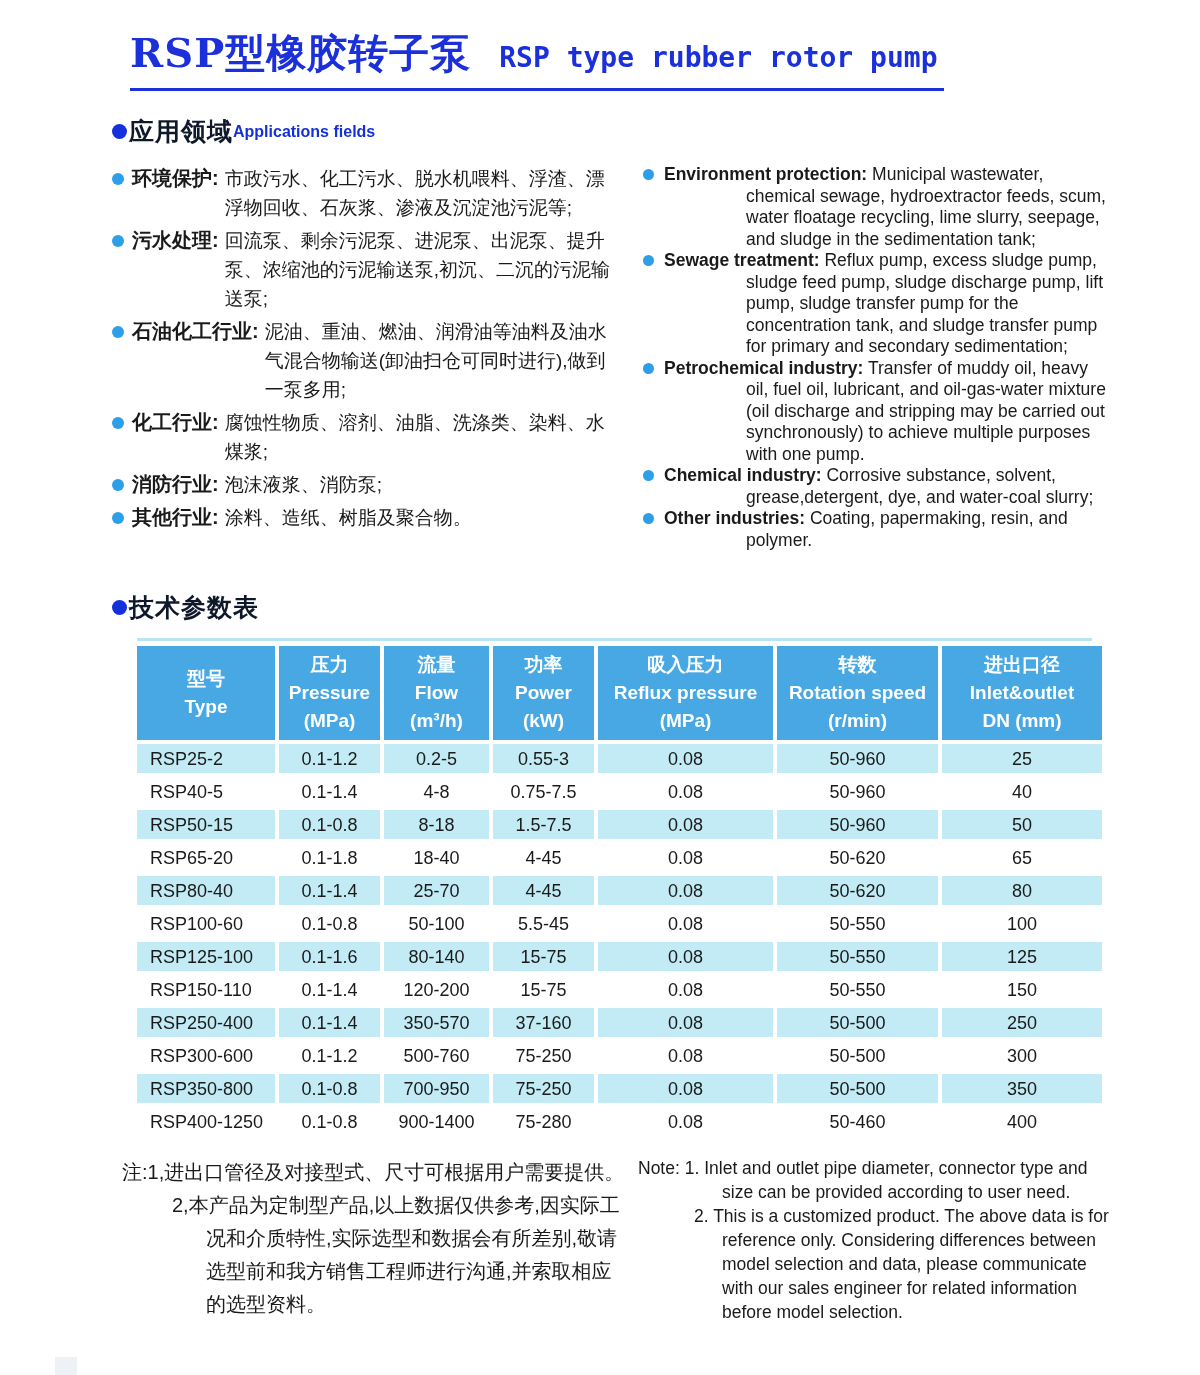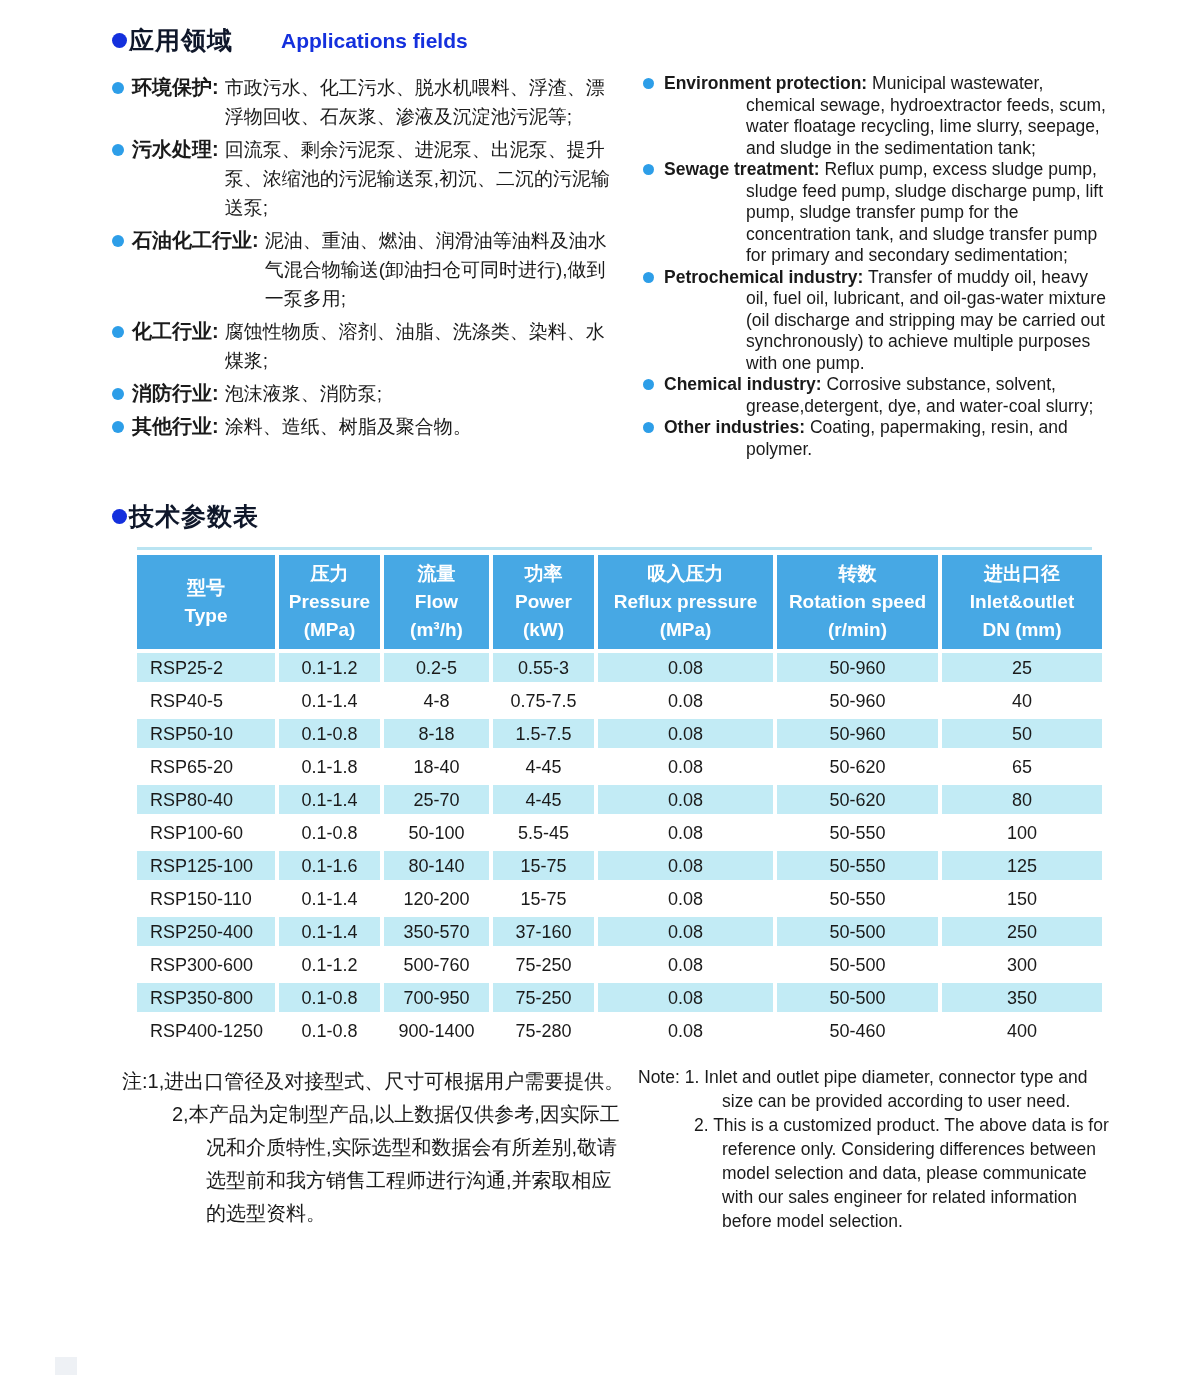--- a/index.html
+++ b/index.html
@@ -10,21 +10,21 @@
   
   .title-wrap { margin:26px 0 0 130px; }
   .title-inner { display:inline-block; border-bottom:3px solid #1b2fdb; padding-bottom:7px; padding-right:6px; }
   .title-cn { font-family:"DejaVu Serif", serif; font-weight:bold; color:#1b2fdb; font-size:40px; letter-spacing:1px; }
   .title-en { font-family:"DejaVu Sans Mono", monospace; font-weight:bold; color:#1b2fdb; font-size:28px; margin-left:28px; }
 
   
   .sec-head { display:flex; align-items:center; margin-left:112px; }
   .sec-head .dot-lg { width:15px; height:15px; border-radius:50%; background:#1430dd; flex:0 0 auto; }
   .sec-head .h-cn { font-size:25px; font-weight:bold; color:#0f172a; margin-left:2px; letter-spacing:1px; }
-  .sec-head .h-en { font-size:21px; font-weight:bold; color:#1430dd; margin-left:48px; }
+  .sec-head .h-en { font-size:16px; font-weight:bold; color:#1430dd; }
   .sec-apps { margin-top:24px; }
   .sec-params { margin-top:40px; }
 
   
   .apps-cols { display:flex; margin:16px 0 0 112px; width:996px; }
   .col-cn { width:508px; flex:0 0 auto; }
   .col-en { width:465px; flex:0 0 auto; margin-left:23px; }
 
   ul.apps { list-style:none; }
   .col-cn li.app-item { display:flex; align-items:flex-start; margin-bottom:4px; font-size:19px; line-height:29px; }
@@ -56,20 +56,25 @@
   .note-en .n1 { padding-left:84px; text-indent:-84px; }
   .note-en .n2 { padding-left:84px; text-indent:-28px; }
 
   .scan-artifact { position:absolute; left:55px; top:1357px; width:22px; height:18px; background:#eef1f5; }
 </style>
 </head>
 <body>
 
 <div class="page">
 
+  <div class="title-wrap">
+    <div class="title-inner">
+      <span class="title-cn">RSP型橡胶转子泵</span><span class="title-en">RSP type rubber rotor pump</span>
+    </div>
+  </div>
 
   <div class="sec-head sec-apps">
     <span class="dot-lg"></span>
     <span class="h-cn">应用领域</span>
     <span class="h-en">Applications fields</span>
   </div>
 
   <div class="apps-cols">
     <ul class="apps col-cn">
 
@@ -218,21 +223,21 @@
           <td class="c-type">RSP40-5</td>
           <td>0.1-1.4</td>
           <td>4-8</td>
           <td>0.75-7.5</td>
           <td>0.08</td>
           <td>50-960</td>
           <td>40</td>
         </tr>
 
         <tr>
-          <td class="c-type">RSP50-10</td>
+          <td class="c-type">RSP50-15</td>
           <td>0.1-0.8</td>
           <td>8-18</td>
           <td>1.5-7.5</td>
           <td>0.08</td>
           <td>50-960</td>
           <td>50</td>
         </tr>
 
         <tr>
           <td class="c-type">RSP65-20</td>

